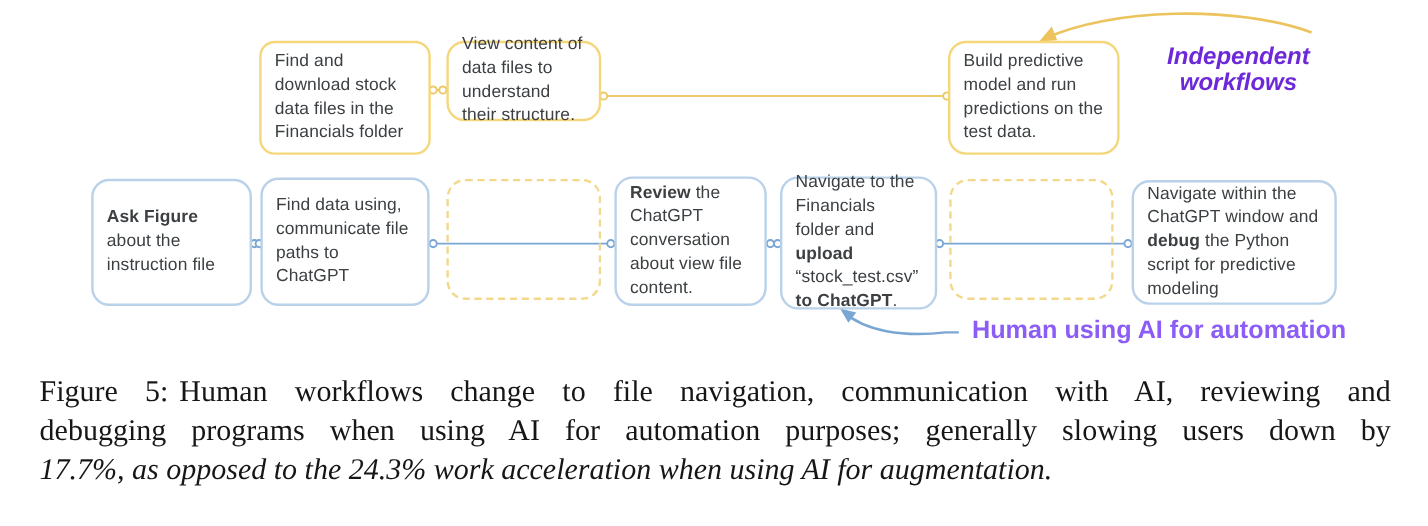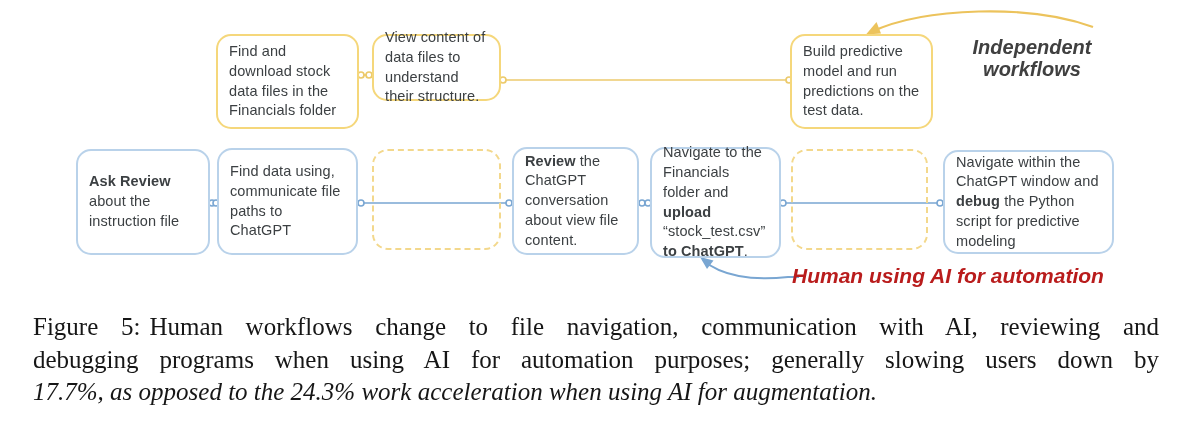--- a/index.html
+++ b/index.html
@@ -9,23 +9,23 @@
   .box{position:absolute;z-index:2;background:#ffffff;border-radius:15px;
        display:flex;align-items:center;box-sizing:border-box;padding:6px 11px;
        font-size:14.5px;line-height:1.36;color:#3c4043;letter-spacing:0.1px;}
   .box .txt{width:100%;}
   .yellow{border:2px solid #f5d77b;}
   .blue{border:2px solid #b9d2ea;}
   .dashedbox{position:absolute;z-index:2;background:transparent;border:2.5px dashed #f3d88c;
        border-radius:16px;box-sizing:border-box;}
   .bold{font-weight:bold;}
   .gold-label{position:absolute;z-index:3;left:942px;top:36px;width:180px;text-align:center;
-       font-style:italic;font-weight:bold;font-size:20px;line-height:1.1;color:#404040;}
-  .blue-label{position:absolute;z-index:3;left:792px;top:264px;
-       font-style:italic;font-weight:bold;font-size:21px;color:#b91c1c;white-space:nowrap;}
+       font-style:italic;font-weight:bold;font-size:20px;line-height:1.1;color:#6d28d9;}
+  .blue-label{position:absolute;z-index:3;left:810px;top:264px;
+       font-weight:bold;font-size:21px;color:#8b5cf6;white-space:nowrap;}
   .caption{position:absolute;z-index:3;left:33px;top:311px;width:1126px;
        font-family:"Liberation Serif",serif;font-size:25px;line-height:32.5px;color:#161616;}
   .cap-line{text-align:justify;text-align-last:justify;}
   .cap-line.last{text-align:left;text-align-last:left;font-style:italic;}
   .cap-prefix{margin-right:9px;font-family:Liberation Serif, serif;}
 </style>
 </head>
 <body>
 
 <div id="figure">
@@ -68,40 +68,40 @@
       <path d="M 1093 27 C 1030 4, 925 7, 871 32" stroke="#ecc35c" stroke-width="2.2" fill="none"></path>
       <polygon points="866,34.5 881,33.5 876.5,22" fill="#ecc35c"></polygon>
     </g>
 
     <g>
       <path d="M 799 277 L 788 277 C 752 281, 721 276, 703 260" stroke="#79a6d2" stroke-width="2" fill="none"></path>
       <polygon points="700,257 713.5,260.5 707,269" fill="#79a6d2"></polygon>
     </g>
   </svg>
 
-  <div class="box yellow" style="left:216px;top:34px;width:143px;height:95px;">
+  <div class="box yellow" style="left:216px;top:34px;width:143px;height:95px;border-radius:13px;">
     <div class="txt"><span>Find and download stock data files in the Financials folder</span></div>
   </div>
 
   <div class="box yellow" style="left:372px;top:34px;width:129px;height:67px;">
     <div class="txt"><span>View content of data files to understand their structure.</span></div>
   </div>
 
   <div class="box yellow" style="left:790px;top:34px;width:143px;height:95px;justify-content:flex-end;">
     <div class="txt"><span>Build predictive model and run predictions on the test data.</span></div>
   </div>
 
   <div class="gold-label">
     <div>Independent</div>
     <div>workflows</div>
   </div>
 
   <div class="box blue" style="left:76px;top:149px;width:134px;height:106px;">
     <div class="txt">
-      <span class="bold">Ask Review</span><span> about the instruction file</span>
+      <span class="bold">Ask Figure</span><span> about the instruction file</span>
     </div>
   </div>
 
   <div class="box blue" style="left:217px;top:148px;width:141px;height:107px;">
     <div class="txt"><span>Find data using, communicate file paths to ChatGPT</span></div>
   </div>
 
   <div class="dashedbox" style="left:372px;top:149px;width:129px;height:101px;"></div>
 
   <div class="box blue" style="left:512px;top:147px;width:127px;height:108px;">

